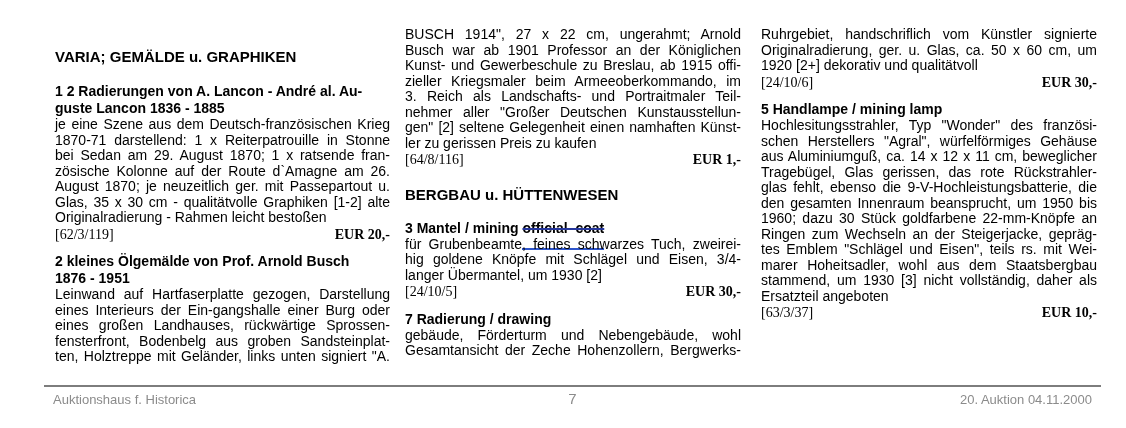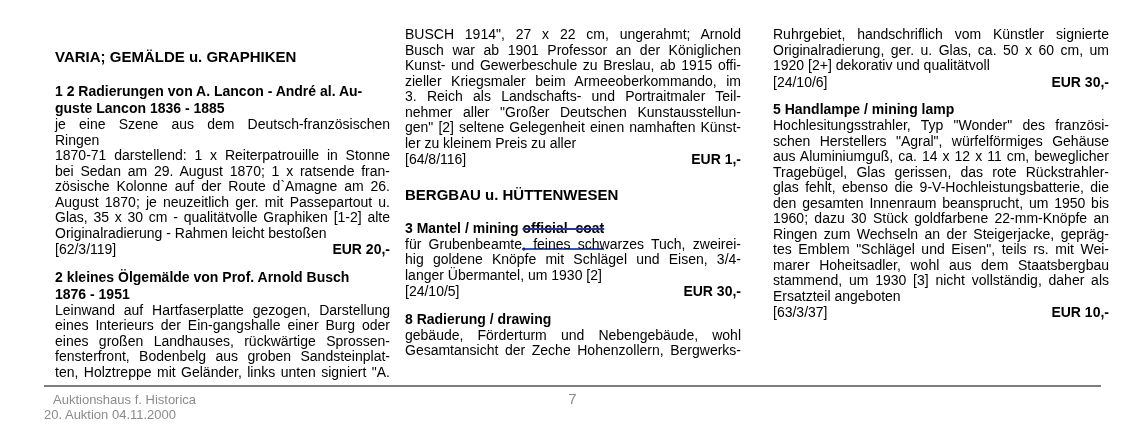--- a/index.html
+++ b/index.html
@@ -13,21 +13,21 @@
     color: #000;
   }
   .cols {
     position: absolute;
     top: 0;
     left: 55px;
     display: flex;
   }
   .col { width: 335px; padding-top: 27px; }
   .col2 { width: 336px; margin-left: 15px; }
-  .col3 { width: 336px; margin-left: 32px; }
+  .col3 { width: 336px; margin-left: 20px; }
 
   .section-title {
     font-size: 15px;
     line-height: 22px;
     font-weight: 700;
     margin: 16px 0 14px 0;
     white-space: nowrap;
   }
   .col1 .section-title { margin-top: 19px; margin-bottom: 15px; }
 
@@ -38,20 +38,21 @@
   .line { line-height: 15.5px; }
   .j { text-align: justify; text-align-last: justify; }
 
   .price-row {
     display: flex;
     justify-content: space-between;
     align-items: flex-end;
     font-size: 14px;
     line-height: 15.5px;
     margin-top: 1px;
+    font-family: Liberation Serif, serif;
   }
   .price { font-weight: 700; }
 
   .strike {
     text-decoration: line-through;
     text-decoration-color: var(--strike-line, #26379c);
     text-decoration-thickness: 2px;
     border-bottom: 2px solid var(--strike-underline, #2e55cb);
     word-spacing: 4px;
     padding-bottom: 12px;
@@ -64,21 +65,20 @@
     top: 385px;
     border-top: 2px solid var(--rule-gray, #7d7d7d);
     color: var(--footer-gray, #8b8b8b);
     font-size: 13px;
   }
   .footer-row {
     position: relative;
     display: flex;
     justify-content: space-between;
     padding-top: 5px;
-    flex-direction: column;
   }
   .footer-left { margin-left: 9px; }
   .footer-right { margin-right: 9px; }
   .page-number {
     position: absolute;
     left: 50%;
     transform: translateX(-50%);
     top: 3px;
     font-size: 15px;
   }
@@ -88,21 +88,21 @@
 
 <div class="page" style="--strike-underline: #2e55cb; --strike-line: #26379c; --footer-gray: #8b8b8b; --rule-gray: #7d7d7d;">
   <div class="cols" id="cols">
       <div class="col col1">
         <div class="section-title">VARIA; GEMÄLDE u. GRAPHIKEN</div>
         <div class="item-heading">
           <div class="hline">1 2 Radierungen von A. Lancon - André al. Au-</div>
           <div class="hline">guste Lancon 1836 - 1885</div>
         </div>
         <div class="body-para">
-          <div class="line j">je eine Szene aus dem Deutsch-französischen Ringen</div>
+          <div class="line j">je eine Szene aus dem Deutsch-französischen Krieg</div>
           <div class="line j">1870-71 darstellend: 1 x Reiterpatrouille in Stonne</div>
           <div class="line j">bei Sedan am 29. August 1870; 1 x ratsende fran-</div>
           <div class="line j">zösische Kolonne auf der Route d`Amagne am 26.</div>
           <div class="line j">August 1870; je neuzeitlich ger. mit Passepartout u.</div>
           <div class="line j">Glas, 35 x 30 cm - qualitätvolle Graphiken [1-2] alte</div>
           <div class="line">Originalradierung - Rahmen leicht bestoßen</div>
         </div>
         <div class="price-row">
           <span class="ref">[62/3/119]</span>
           <span class="price">EUR 20,-</span>
@@ -121,41 +121,41 @@
       </div>
       <div class="col col2">
         <div class="body-para">
           <div class="line j">BUSCH 1914", 27 x 22 cm, ungerahmt; Arnold</div>
           <div class="line j">Busch war ab 1901 Professor an der Königlichen</div>
           <div class="line j">Kunst- und Gewerbeschule zu Breslau, ab 1915 offi-</div>
           <div class="line j">zieller Kriegsmaler beim Armeeoberkommando, im</div>
           <div class="line j">3. Reich als Landschafts- und Portraitmaler Teil-</div>
           <div class="line j">nehmer aller "Großer Deutschen Kunstausstellun-</div>
           <div class="line j">gen" [2] seltene Gelegenheit einen namhaften Künst-</div>
-          <div class="line">ler zu kleinem Preis zu aller</div>
+          <div class="line">ler zu gerissen Preis zu kaufen</div>
         </div>
         <div class="price-row">
           <span class="ref">[64/8/116]</span>
           <span class="price">EUR 1,-</span>
         </div>
         <div class="section-title">BERGBAU u. HÜTTENWESEN</div>
         <div class="item-heading">
           <div class="hline"><span>3 Mantel / mining </span><span class="strike">official coat</span></div>
         </div>
         <div class="body-para">
           <div class="line j">für Grubenbeamte, feines schwarzes Tuch, zweirei-</div>
           <div class="line j">hig goldene Knöpfe mit Schlägel und Eisen, 3/4-</div>
           <div class="line">langer Übermantel, um 1930 [2]</div>
         </div>
         <div class="price-row">
           <span class="ref">[24/10/5]</span>
           <span class="price">EUR 30,-</span>
         </div>
         <div class="item-heading">
-          <div class="hline">8 Radierung / drawing</div>
+          <div class="hline">7 Radierung / drawing</div>
         </div>
         <div class="body-para">
           <div class="line j">gebäude, Förderturm und Nebengebäude, wohl</div>
           <div class="line j">Gesamtansicht der Zeche Hohenzollern, Bergwerks-</div>
         </div>
       </div>
       <div class="col col3">
         <div class="body-para">
           <div class="line j">Ruhrgebiet, handschriflich vom Künstler signierte</div>
           <div class="line j">Originalradierung, ger. u. Glas, ca. 50 x 60 cm, um</div>

